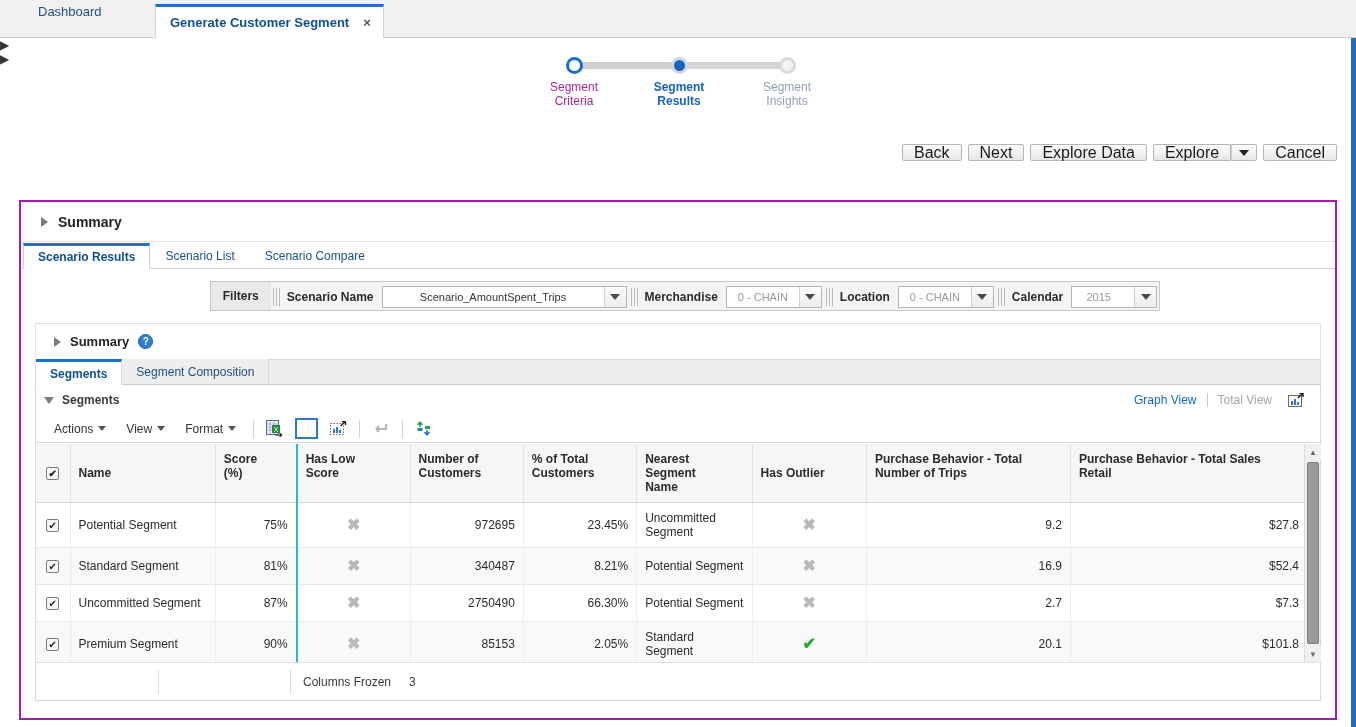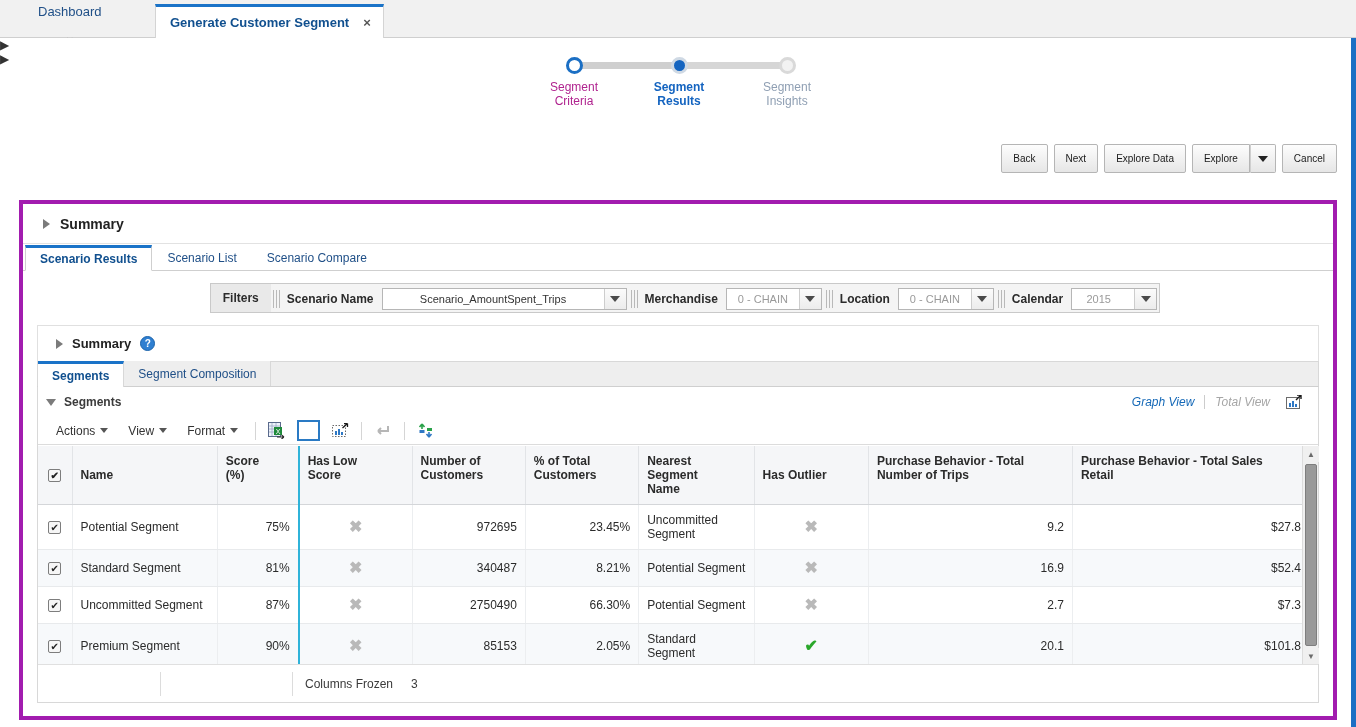--- a/index.html
+++ b/index.html
@@ -78,42 +78,42 @@
   .label.visited { color: #b0238f; }
   .label.current { color: #1464c0; font-weight: bold; }
   .label.future  { color: #8f9fb3; }
 
   
   .btnrow {
     position:absolute; right: 19px; top: 106px;
     display: flex; align-items: center; gap: 6px;
   }
   .btn {
-    height: 29px; padding: 0 11px;
+    height: 17px; padding: 0 11px;
     display: inline-flex; align-items: center; justify-content: center;
     background: linear-gradient(#fdfdfd, #e6e6e6);
     border: 1px solid #b5b5b5; border-radius: 2px;
-    font-size: 10px; color: #1a1a1a; cursor: pointer;
+    font-size: 16px; color: #1a1a1a; cursor: pointer;
     white-space: nowrap;
   }
   .btn-split { display:flex; gap:0; }
   .btn-split .btn { border-radius: 2px 0 0 2px; }
   .btn-split .btn-arrow {
     border-radius: 0 2px 2px 0; border-left: 1px solid #cfcfcf;
     width: 26px; padding: 0;
   }
   .caret-d {
     width: 0; height: 0; border-left: 5px solid transparent;
     border-right: 5px solid transparent; border-top: 6px solid #222;
   }
 
   
   .panel-outer {
     position: absolute; left: 19px; top: 162px; width: 1318px; height: 520px;
-    border: 4px solid #a21caf; background:#fff;
+    border: 2px solid #a21caf; background:#fff;
   }
   .summary-head {
     height: 40px; display:flex; align-items:center; gap: 10px;
     padding-left: 20px; border-bottom: 1px solid #e2e2e2; background:#fff;
   }
   .tri-right {
     width:0;height:0;border-top:5px solid transparent;border-bottom:5px solid transparent;
     border-left: 7px solid #7b7b7b;
   }
   .tri-down {
@@ -199,21 +199,21 @@
     background:#fff; font-weight:bold; color:#11508f;
     border-top: 3px solid #1a73c8; margin-bottom: -1px; height: 26px;
   }
 
   
   .segments-region { margin: 0 14px; border: 1px solid #d8d8d8; border-top:none; background:#fff;
                      height: 316px; position: relative; }
   .seg-header { height: 30px; display:flex; align-items:center; padding: 0 0 0 8px; }
   .seg-title { font-size: 12px; font-weight: bold; color:#3b3b3b; margin-left: 8px; }
   .seg-header-right {
-    margin-left:auto; display:flex; align-items:center; gap: 10px; padding-right: 10px; font-style: italic;
+    margin-left:auto; display:flex; align-items:center; gap: 10px; padding-right: 10px;
   }
   .link { font-size: 12px; color:#1468b7; cursor:pointer; }
   .link.disabled { color:#a6a6a6; cursor:default; }
   .vsep { width:1px; height:14px; background:#cccccc; }
 
   
   .tbar {
     height: 28px; display:flex; align-items:center; gap: 0; padding-left: 8px;
     border-bottom: 1px solid #dcdcdc;
   }

